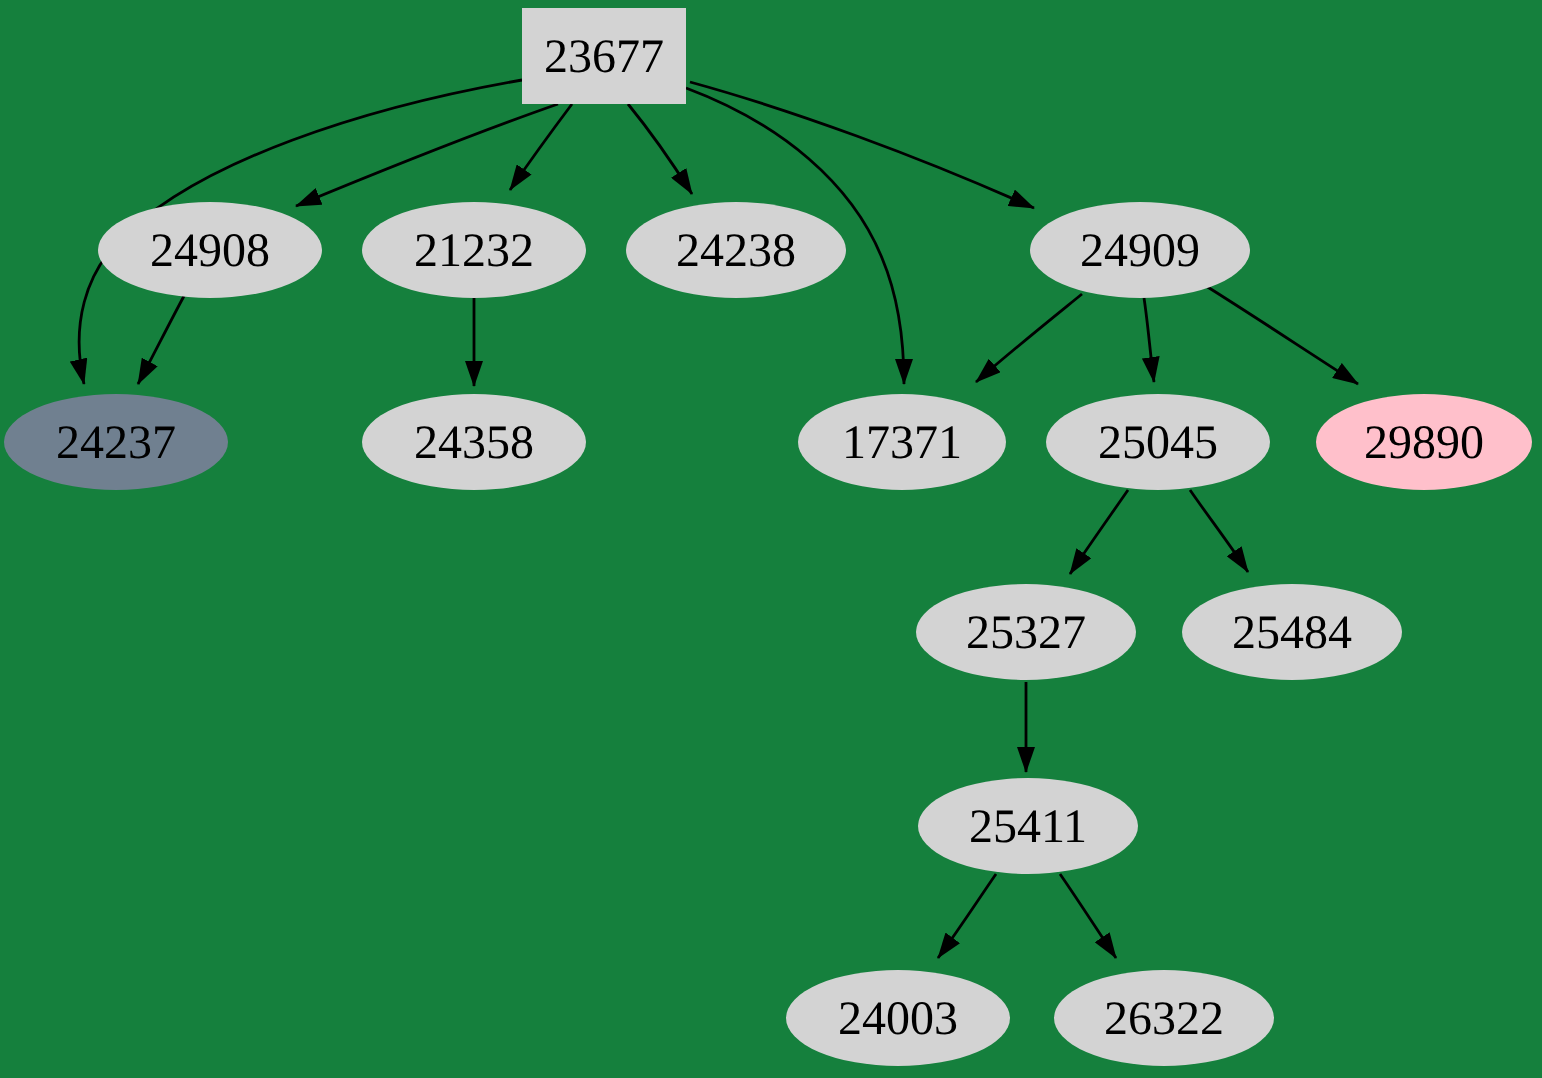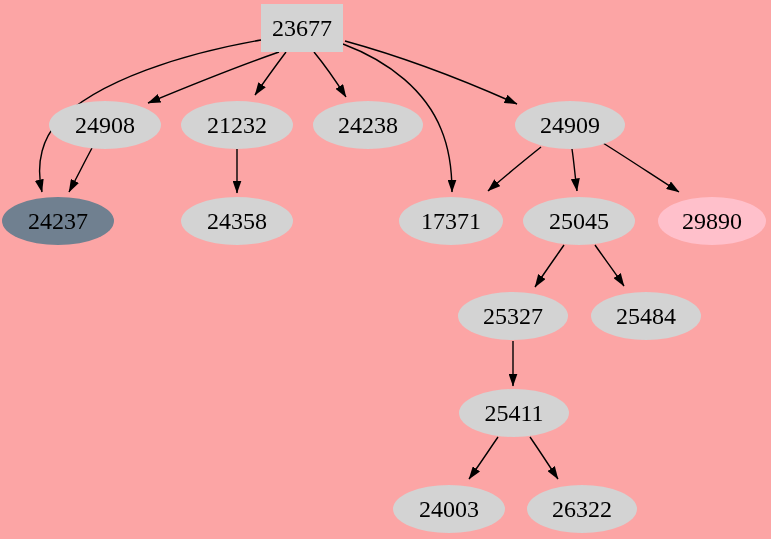--- a/index.html
+++ b/index.html
@@ -4,21 +4,21 @@
 <style>
   html, body {
     margin: 0;
     padding: 0;
     background: #ffffff;
   }
   .stage {
     position: relative;
     width: 771px;
     height: 539px;
-    background: #fca5a5;
+    background: #15803d;
     overflow: hidden;
   }
   svg { display: block; }
   .node-label {
     font-family: "Liberation Serif", "DejaVu Serif", serif;
     font-size: 24px;
     fill: #000000;
   }
   .edge-path {
     fill: none;

